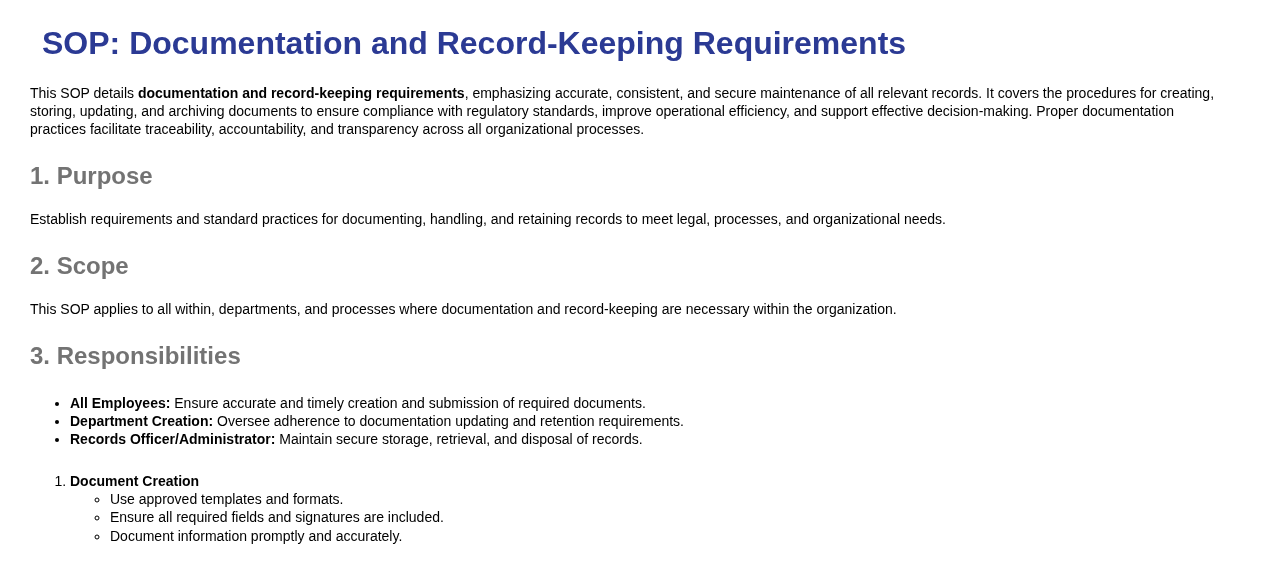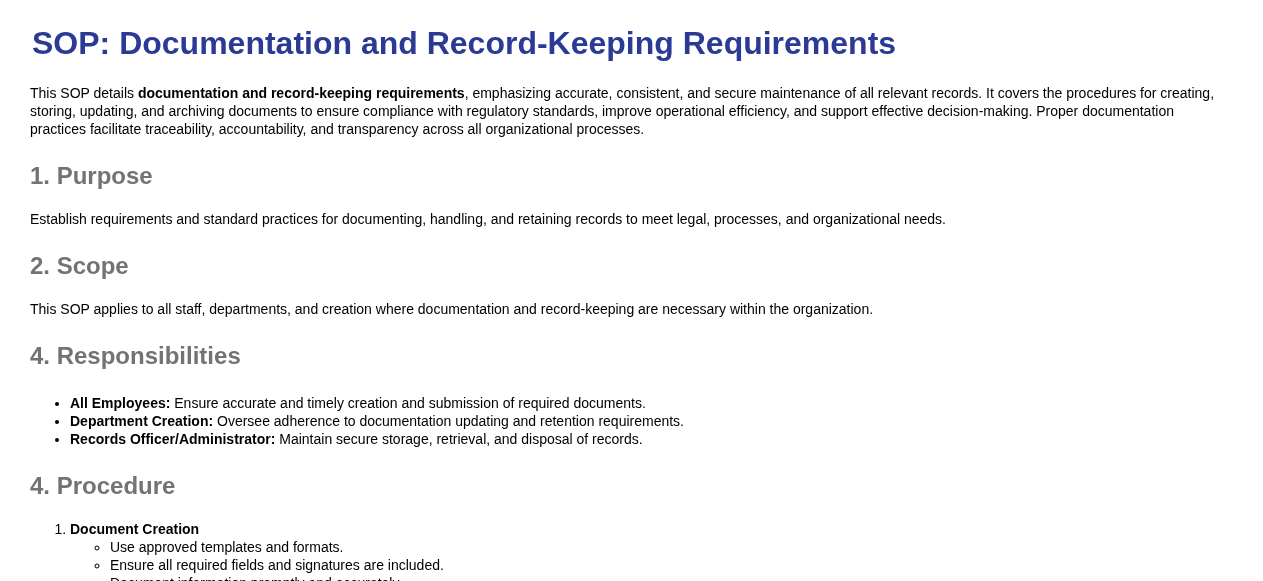--- a/index.html
+++ b/index.html
@@ -16,21 +16,21 @@
     height: 581px;
     overflow: hidden;
   }
   .doc {
     padding: 0 30px;
   }
   h1 {
     font-size: 32px;
     font-weight: bold;
     color: #2b3a94;
-    margin: 25px 0 22px 2px;
+    margin: 25px 0 22px 12px;
     line-height: 1.15;
   }
   h2 {
     font-size: 24px;
     font-weight: bold;
     color: #737373;
     margin: 24px 0 20px 0;
     line-height: 1.15;
   }
   p {
@@ -61,30 +61,29 @@
 <div class="doc">
 
   <h1>SOP: Documentation and Record-Keeping Requirements</h1>
 
   <p><span>This SOP details </span><strong>documentation and record-keeping requirements</strong><span>, emphasizing accurate, consistent, and secure maintenance of all relevant records. It covers the procedures for creating, storing, updating, and archiving documents to ensure compliance with regulatory standards, improve operational efficiency, and support effective decision-making. Proper documentation practices facilitate traceability, accountability, and transparency across all organizational processes.</span></p>
 
   <h2>1. Purpose</h2>
   <p>Establish requirements and standard practices for documenting, handling, and retaining records to meet legal, processes, and organizational needs.</p>
 
   <h2>2. Scope</h2>
-  <p>This SOP applies to all staff, departments, and creation where documentation and record-keeping are necessary within the organization.</p>
+  <p>This SOP applies to all within, departments, and processes where documentation and record-keeping are necessary within the organization.</p>
 
-  <h2>4. Responsibilities</h2>
+  <h2>3. Responsibilities</h2>
   <ul class="resp-list">
     <li><strong>All Employees:</strong><span> Ensure accurate and timely creation and submission of required documents.</span></li>
     <li><strong>Department Creation:</strong><span> Oversee adherence to documentation updating and retention requirements.</span></li>
     <li><strong>Records Officer/Administrator:</strong><span> Maintain secure storage, retrieval, and disposal of records.</span></li>
   </ul>
 
-  <h2>4. Procedure</h2>
   <ol class="procedure-list">
     <li>
       <strong>Document Creation</strong>
       <ul class="substeps">
         <li>Use approved templates and formats.</li>
         <li>Ensure all required fields and signatures are included.</li>
         <li>Document information promptly and accurately.</li>
       </ul>
     </li>
   </ol>

